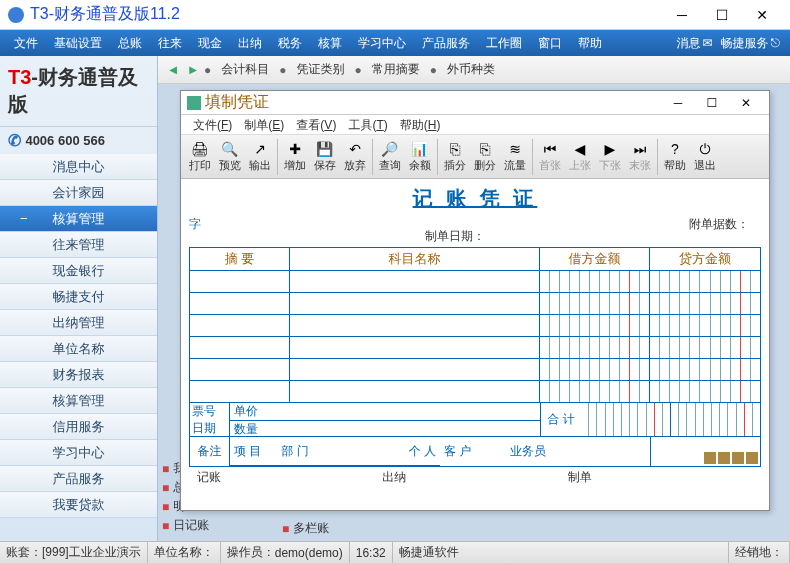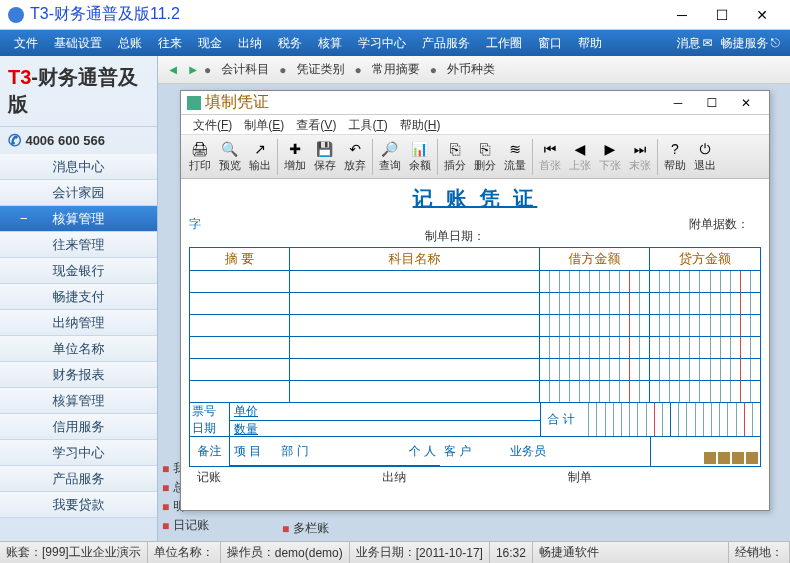--- a/index.html
+++ b/index.html
@@ -72,21 +72,21 @@
 .vcell:last-child { border-right: none; }
 .amtcell { position: relative; overflow: hidden; }
 .amtlines { position: absolute; inset: 0; display: flex; }
 .amtlines span { flex: 1; border-right: 1px solid #7aa; }
 .amtlines span.r { border-right: 1px solid #d44; }
 .amtlines span:last-child { border-right: none; }
 
 .vfoot1 { display: flex; border: 1px solid #0066b3; border-top: none; height: 34px; font-size: 12px; color: #0066b3; }
 .vf-l { width: 40px; border-right: 1px solid #0066b3; display: flex; flex-direction: column; padding: 0 2px; }
 .vf-m { flex: 1; display: flex; flex-direction: column; }
-.vf-m-row { flex: 1; display: flex; align-items: center; padding: 0 4px; border-bottom: 1px solid #0066b3; text-decoration: underline; }
+.vf-m-row { flex: 1; display: flex; align-items: center; padding: 0 4px; border-bottom: 1px solid #0066b3; }
 .vf-m-row:last-child { border-bottom: none; }
 .vf-r { width: 220px; border-left: 1px solid #0066b3; display: flex; }
 .vf-sum { width: 40px; display: flex; align-items: center; justify-content: center; }
 .vf-amt { flex: 1; position: relative; }
 
 .vfoot2 { display: flex; border: 1px solid #0066b3; border-top: none; height: 30px; font-size: 12px; color: #0066b3; }
 .vf2-l { width: 40px; border-right: 1px solid #0066b3; display: flex; align-items: center; justify-content: center; }
 .vf2-m { flex: 1; display: flex; }
 .vf2-row { flex: 1; display: flex; align-items: center; padding: 0 4px; border-bottom: 1px solid #0066b3; }
 .vf2-row:last-child { border-bottom: none; }
@@ -599,24 +599,20 @@
       <span>[999]工业企业演示</span>
     </div>
   <div class="sseg">
       <span>单位名称：</span>
     </div>
   <div class="sseg">
       <span>操作员：</span>
       <span>demo(demo)</span>
     </div>
   <div class="sseg">
-      <span>业务日期：</span>
-      <span>[2011-10-17]</span>
-    </div>
-  <div class="sseg">
       <span>16:32</span>
     </div>
   <div class="sseg" style="flex:1">
       <span>畅捷通软件</span>
     </div>
   <div class="sseg">
       <span>经销地：</span>
     </div>
 </div>
 

